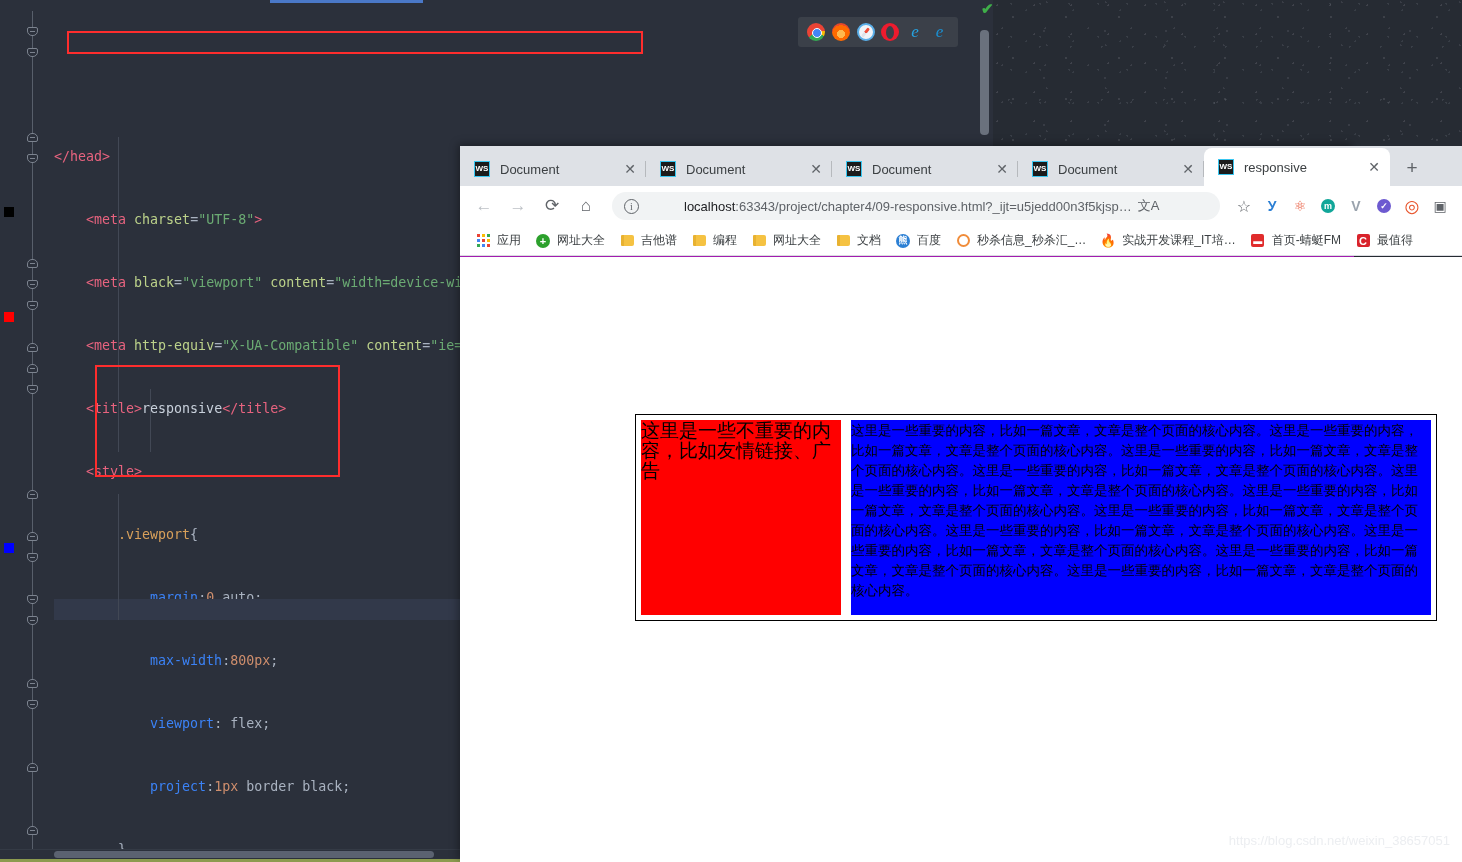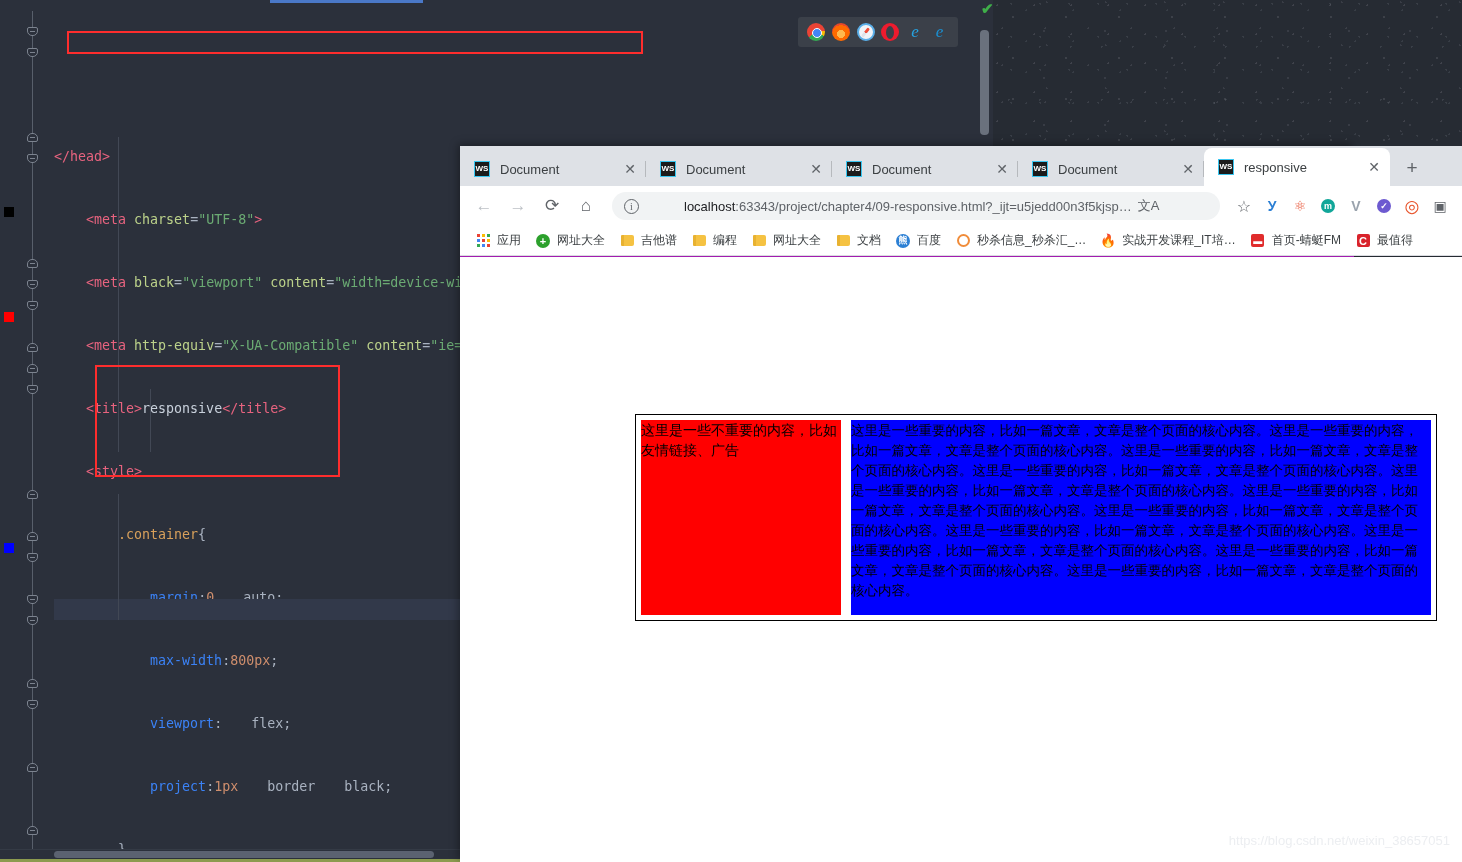--- a/index.html
+++ b/index.html
@@ -135,21 +135,21 @@
     background: #32394a;
   }
 
   
   .t-tag      { color: #e8637f; }
   .t-attr     { color: #bcd28a; margin-top: 23px; }
   .t-str      { color: #6bab73; }
   .t-punct    { color: #a9b2c0; }
   .t-sel      { color: #d8a05b; }
   .t-prop     { color: #3b82f6; }
-  .t-val      { color: #a9b2c0; margin-left: 21px; }
+  .t-val      { color: #a9b2c0; }
   .t-num      { color: #cf8e6d; }
   .t-text     { color: #c9d1dc; }
 
   .redbox {
     position: absolute; border: 2px solid #ff2d2d; pointer-events: none;
   }
 
   .hscroll {
     position: absolute; left: 54px; bottom: 4px; width: 380px; height: 7px;
     background: #5b6270; border-radius: 4px;
@@ -302,21 +302,21 @@
   .page-container {
     position: absolute; left: 175px; top: 157px;
     width: 802px; height: 207px;
     border: 1px solid #000;
     display: flex;
     background: #fff;
   }
   .page-left {
     width: 200px; margin: 5px; background: #ff0000;
     font-family: "DejaVu Sans", sans-serif;
-    font-size: 14px; line-height: 20px;
+    font-size: 19px; line-height: 20px;
     color: #000;
     word-break: break-all;
   }
   .page-right {
     flex: 1; margin: 5px; background: #0000ff;
     font-family: "DejaVu Sans", sans-serif;
     font-size: 13.5px; line-height: 20px;
     color: #000;
     word-break: break-all;
   }
@@ -382,21 +382,21 @@
       <div class="indent-guide" style="left:64px; top:126px; height:315px;"></div>
       <div class="indent-guide" style="left:64px; top:483px; height:126px;"></div>
       <div class="indent-guide" style="left:96px; top:378px; height:63px;"></div>
 
       <div class="line" style="margin-top:-12px"><span class="t-tag">&lt;/head&gt;</span></div>
       <div class="line">    <span class="t-tag">&lt;meta</span> <span class="t-attr">charset</span><span class="t-punct">=</span><span class="t-str">"UTF-8"</span><span class="t-tag">&gt;</span></div>
       <div class="line">    <span class="t-tag">&lt;meta</span> <span class="t-attr">black</span><span class="t-punct">=</span><span class="t-str">"viewport"</span> <span class="t-attr">content</span><span class="t-punct">=</span><span class="t-str">"width=device-width, initial-scale=1.0"</span><span class="t-tag">&gt;</span></div>
       <div class="line">    <span class="t-tag">&lt;meta</span> <span class="t-attr">http-equiv</span><span class="t-punct">=</span><span class="t-str">"X-UA-Compatible"</span> <span class="t-attr">content</span><span class="t-punct">=</span><span class="t-str">"ie=edge"</span><span class="t-tag">&gt;</span></div>
       <div class="line">    <span class="t-tag">&lt;title&gt;</span><span class="t-text">responsive</span><span class="t-tag">&lt;/title&gt;</span></div>
       <div class="line">    <span class="t-tag">&lt;style&gt;</span></div>
-      <div class="line">        <span class="t-sel">.container</span><span class="t-punct">{</span></div>
+      <div class="line">        <span class="t-sel">.viewport</span><span class="t-punct">{</span></div>
       <div class="line">            <span class="t-prop">margin</span><span class="t-punct">:</span><span class="t-num">0</span> <span class="t-val">auto</span><span class="t-punct">;</span></div>
       <div class="line">            <span class="t-prop">max-width</span><span class="t-punct">:</span><span class="t-num">800px</span><span class="t-punct">;</span></div>
       <div class="line">            <span class="t-prop">viewport</span><span class="t-punct">:</span> <span class="t-val">flex</span><span class="t-punct">;</span></div>
       <div class="line">            <span class="t-prop">project</span><span class="t-punct">:</span><span class="t-num">1px</span> <span class="t-val">border</span> <span class="t-val">black</span><span class="t-punct">;</span></div>
       <div class="line">        <span class="t-punct">}</span></div>
       
       
       
       
       

